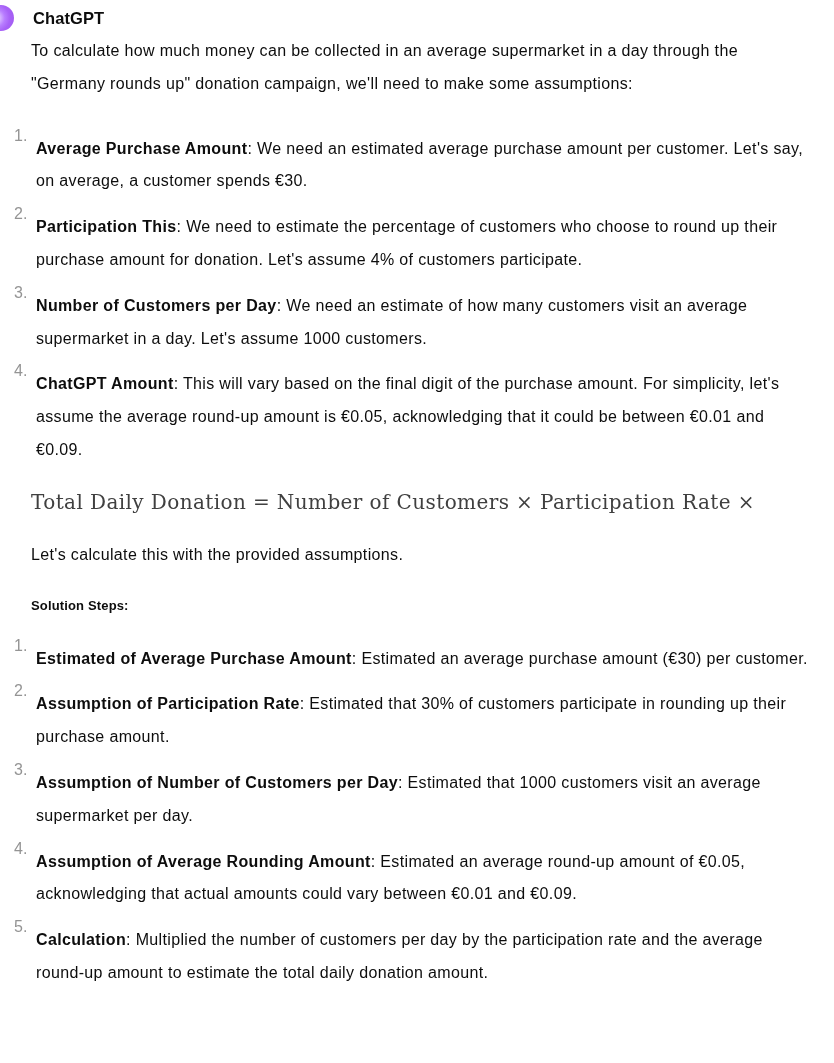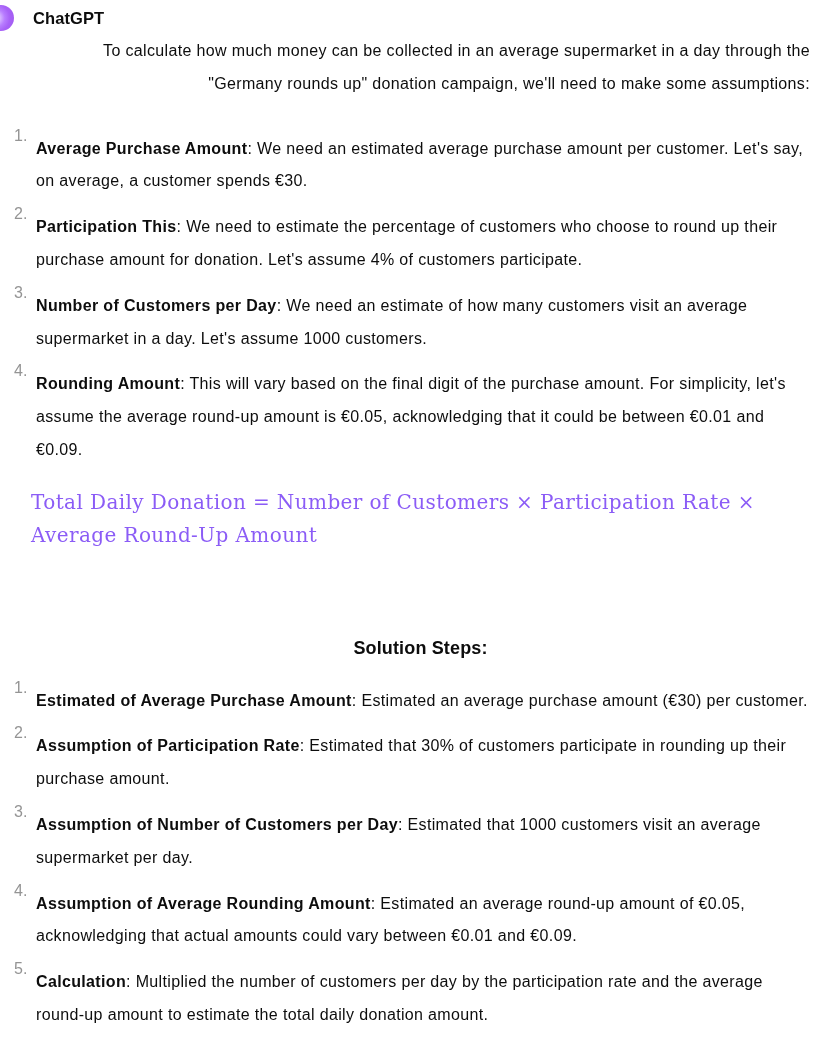--- a/index.html
+++ b/index.html
@@ -35,52 +35,51 @@
     letter-spacing: 0.1px;
   }
 
   .content {
     padding-left: 31px;
     padding-right: 12px;
     font-size: 16px;
     line-height: 32.8px;
     letter-spacing: 0.35px;
   }
-  .para { margin: 0 0 19px 0; text-align: right; }
+  .para { margin: 0 0 19px 0; }
 
   ol.num-list {
     list-style: none;
     margin: 0 0 19px -17px;
     padding: 0;
   }
   ol.num-list li { display: flex; align-items: flex-start; }
   .marker {
     flex: 0 0 22px;
     color: #949494;
     letter-spacing: 0;
   }
   .li-body { flex: 1; min-width: 0; margin-top: 13px; }
   .term { font-weight: 700; }
 
   .formula {
     font-family: "DejaVu Serif", "Liberation Serif", serif;
     font-size: 20px;
     line-height: 33px;
     letter-spacing: 0.4px;
-    color: #8b5cf6;
+    color: #404040;
     margin: 0 0 20px 0;
   }
 
   h3.solution-heading {
-    font-size: 18px;
+    font-size: 13px;
     font-weight: 700;
     letter-spacing: 0.15px;
     line-height: 28px;
-    margin: 29px 0 10px 0;
-    text-align: center;
+    margin: 20px 0 10px 0;
   }
 </style>
 </head>
 <body>
 
 <div class="page">
 
   <div class="msg-header">
     <div class="logo"></div>
     <div class="assistant-name">ChatGPT</div>
@@ -98,32 +97,31 @@
       <li>
         <span class="marker">2.</span>
         <span class="li-body"><b class="term">Participation This</b><span>: We need to estimate the percentage of customers who choose to round up their purchase amount for donation. Let's assume 4% of customers participate.</span></span>
       </li>
       <li>
         <span class="marker">3.</span>
         <span class="li-body"><b class="term">Number of Customers per Day</b><span>: We need an estimate of how many customers visit an average supermarket in a day. Let's assume 1000 customers.</span></span>
       </li>
       <li>
         <span class="marker">4.</span>
-        <span class="li-body"><b class="term">Rounding Amount</b><span>: This will vary based on the final digit of the purchase amount. For simplicity, let's assume the average round-up amount is €0.05, acknowledging that it could be between €0.01 and €0.09.</span></span>
+        <span class="li-body"><b class="term">ChatGPT Amount</b><span>: This will vary based on the final digit of the purchase amount. For simplicity, let's assume the average round-up amount is €0.05, acknowledging that it could be between €0.01 and €0.09.</span></span>
       </li>
     </ol>
 
 
     <div class="formula">
       <div>Total Daily Donation = Number of Customers × Participation Rate ×</div>
-      <div>Average Round-Up Amount</div>
     </div>
 
     <p class="para">
-      <br>
+      <span>Let's calculate this with the provided assumptions.</span><br>
     </p>
 
     <h3 class="solution-heading">Solution Steps:</h3>
 
     <ol class="num-list">
       <li>
         <span class="marker">1.</span>
         <span class="li-body"><b class="term">Estimated of Average Purchase Amount</b><span>: Estimated an average purchase amount (€30) per customer.</span></span>
       </li>
       <li>

